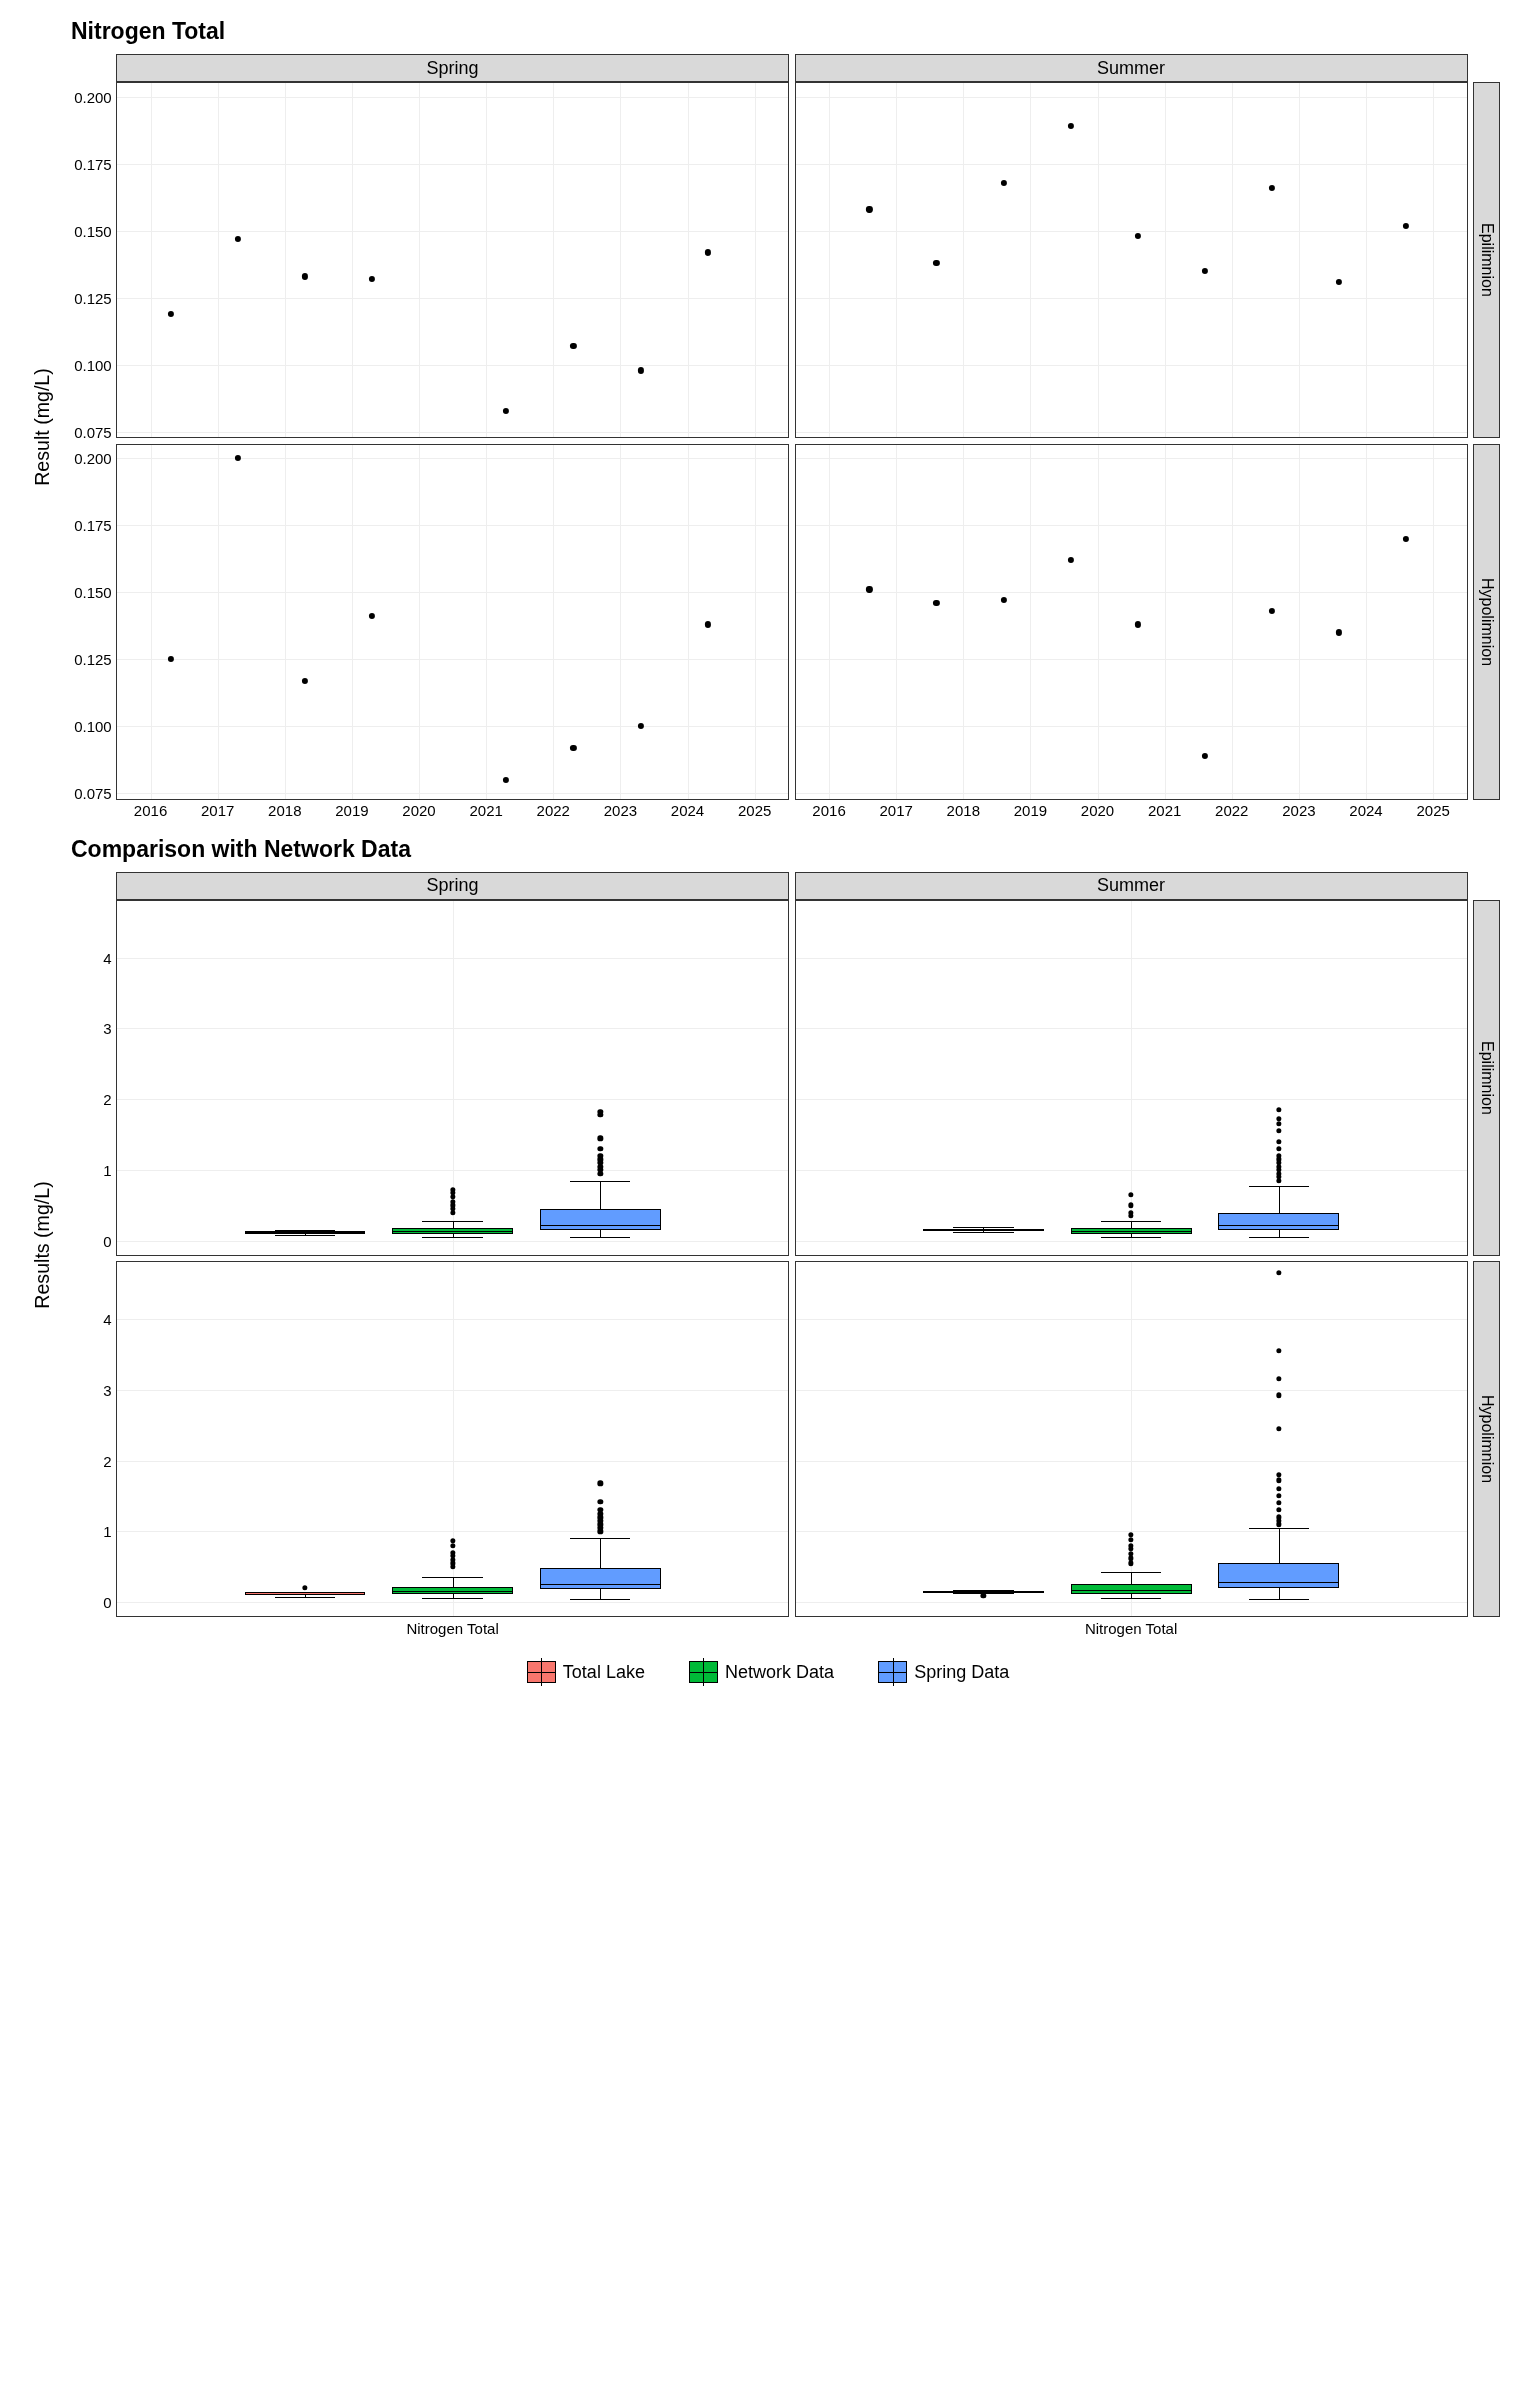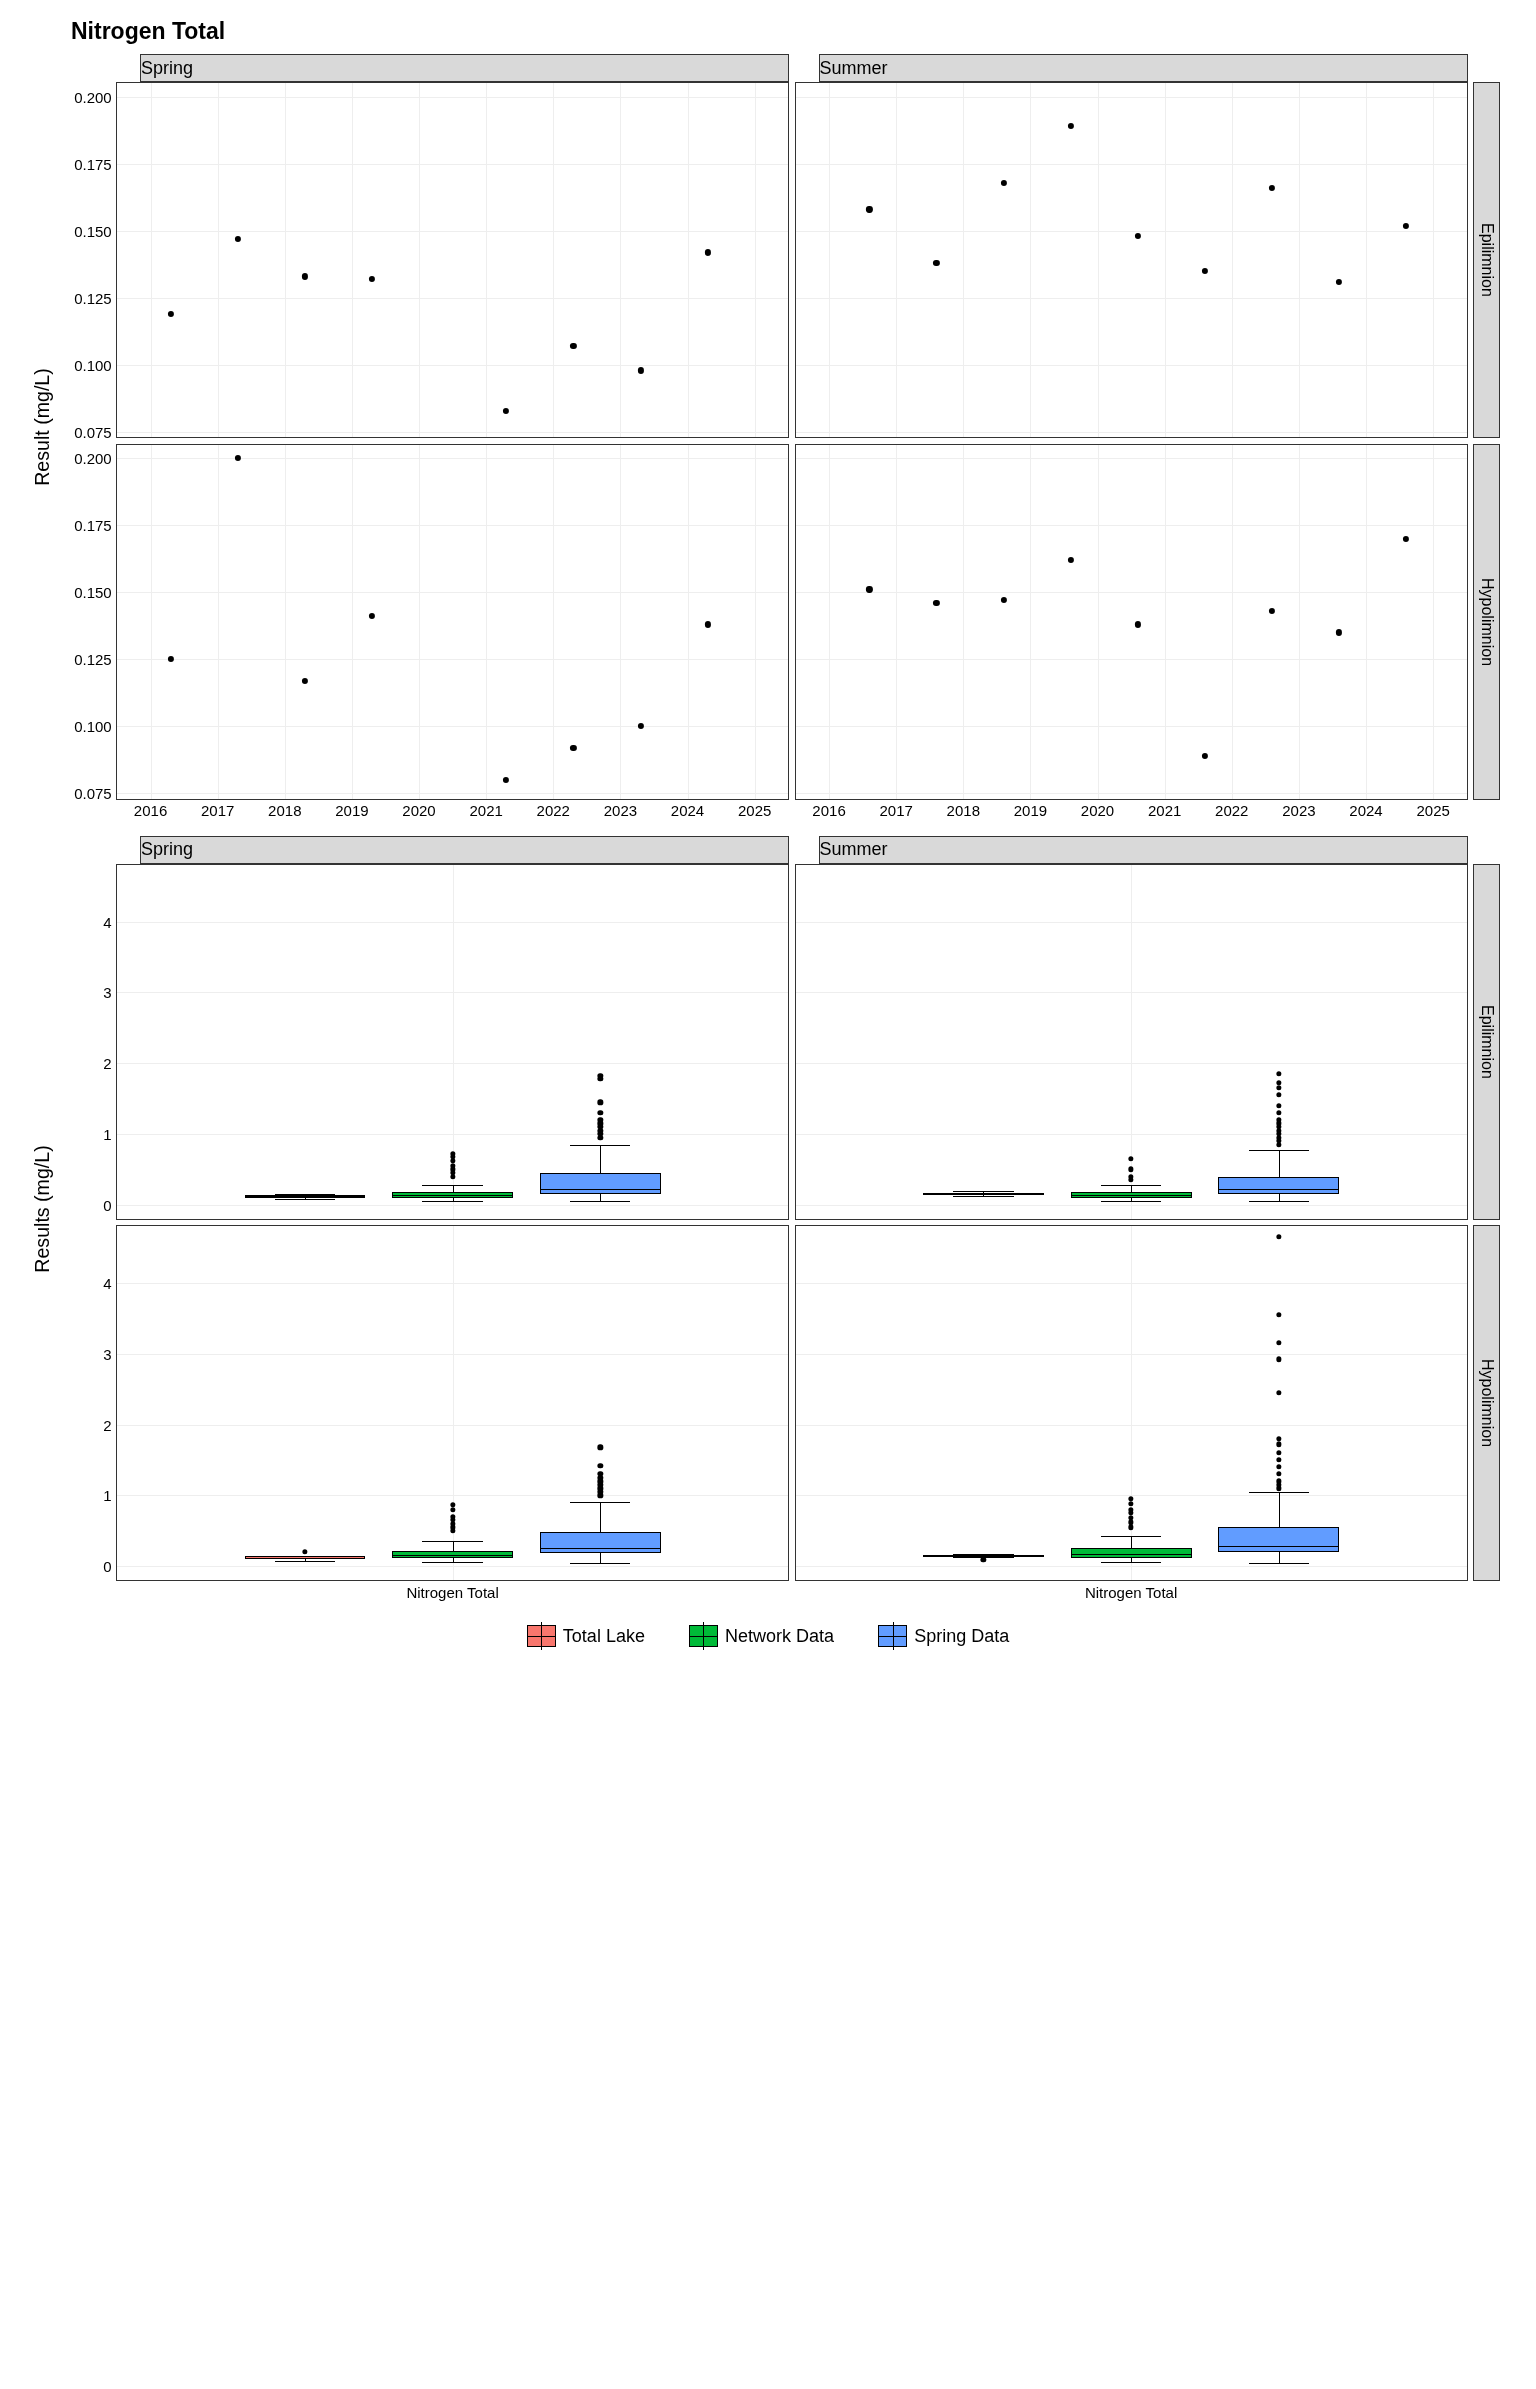--- a/index.html
+++ b/index.html
@@ -22,25 +22,25 @@
     margin-right: 9px;
     position: relative;
   }
   .facet-row {
     display: flex;
     position: relative;
   }
   .col-strip {
     background: #d9d9d9;
     border: 0.9px solid #333;
+    text-align: center;
     font-size: 18px;
     padding: 2.7px 0;
     flex: 1;
     box-sizing: border-box;
-    margin-left: 24px;
   }
   .col-strips {
     display: flex;
     gap: 5.3px;
     margin-bottom: 0;
   }
   .row-strip {
     background: #d9d9d9;
     border: 0.9px solid #333;
     writing-mode: vertical-rl;
@@ -315,20 +315,21 @@
             <div class="xtick" style="left: 85%;">2024</div>
             <div class="xtick" style="left: 95%;">2025</div>
           </div>
         <div class="row-strip" style="width:27px;">Hypolimnion</div>
       </div>
     </div>
   </div>
 </div>
 
 <div class="chart-block">
+  <h2 class="chart-title">Comparison with Network Data</h2>
   <div style="position:relative;">
     <div class="ylabel" style="left:4.4px; top:373px; transform: rotate(180deg) translateY(50%);">Results (mg/L)</div>
     <div class="facet-grid" id="box-grid" style="margin-left:89px;">
       <div class="col-strips">
         <div class="col-strip">Spring</div>
         <div class="col-strip">Summer</div>
         <div style="width:27px;"></div>
       </div>
       <div class="facet-row" style="height:356px; gap:5.3px;">
         <div class="panel" id="bsp-ep">

